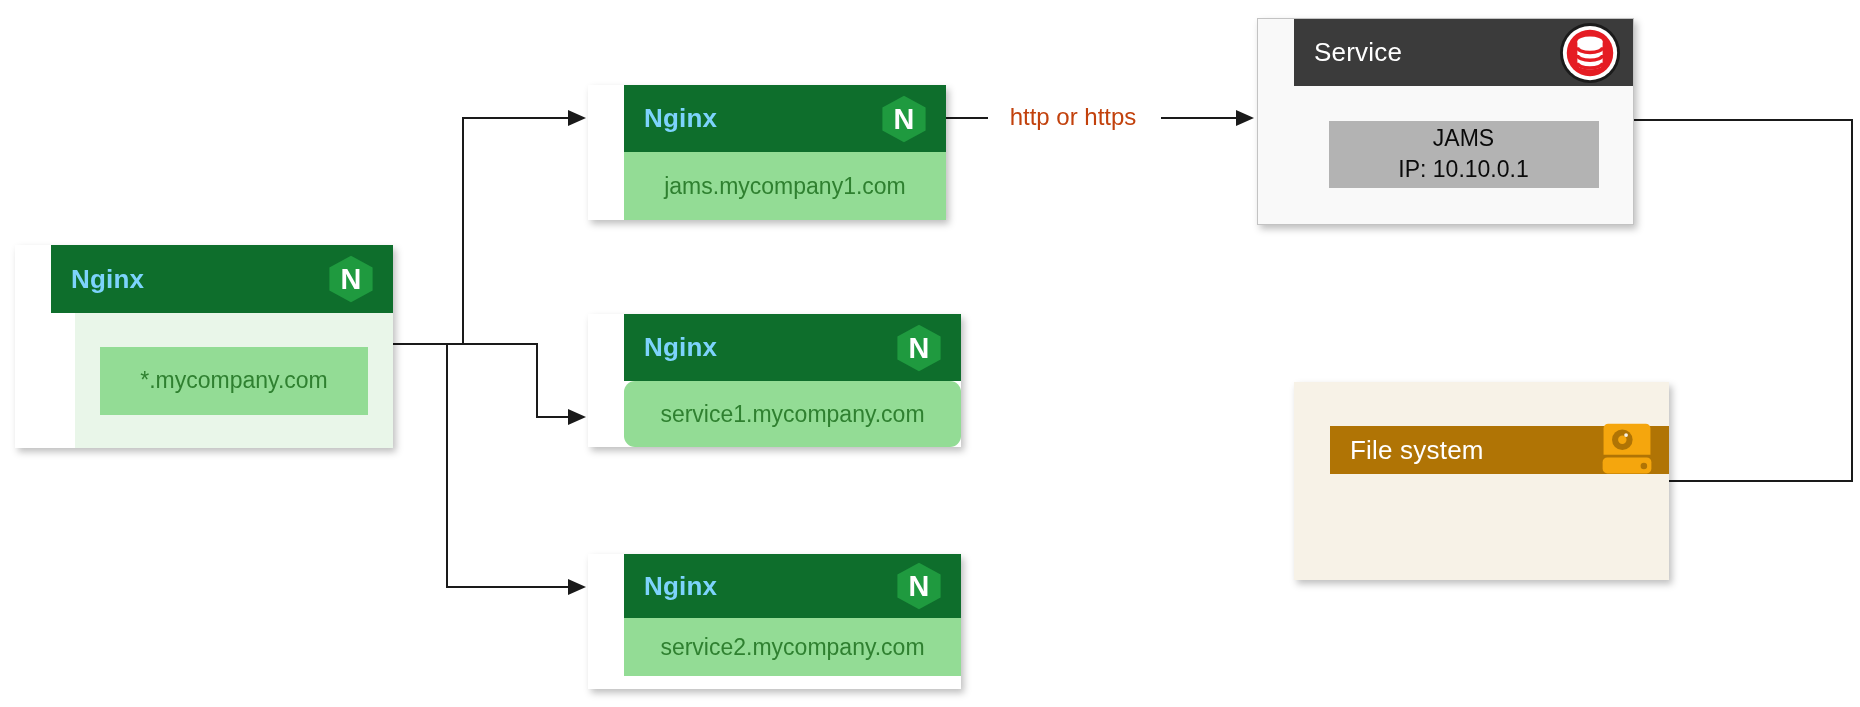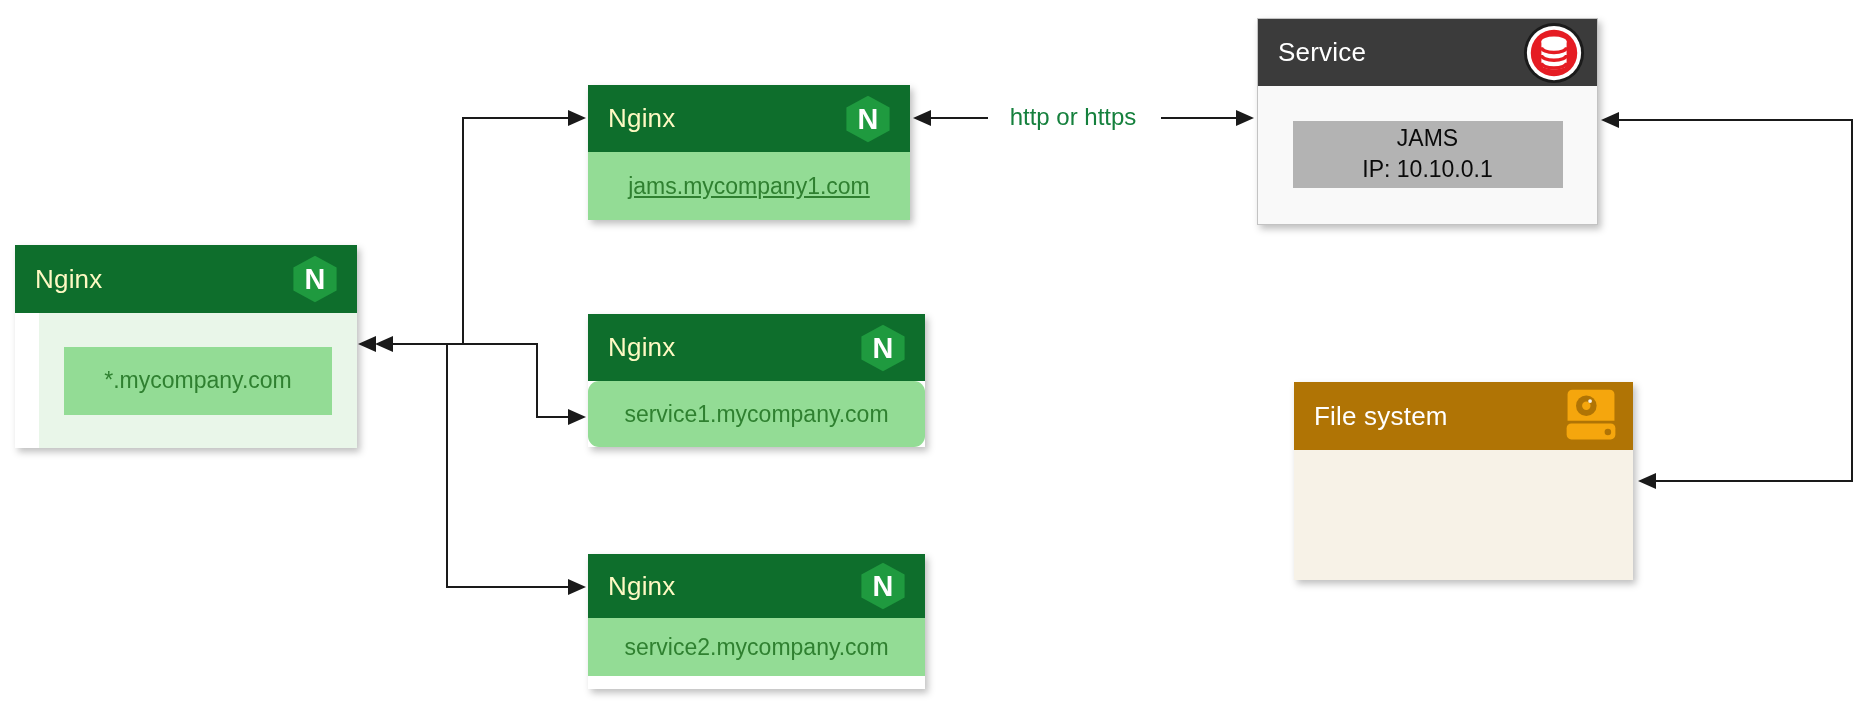--- a/index.html
+++ b/index.html
@@ -3,42 +3,42 @@
 <meta charset="utf-8">
 <style>
   html,body{margin:0;padding:0;background:#fff;}
   .canvas{
     position:relative;width:1860px;height:707px;background:#fff;overflow:hidden;
     font-family:"Liberation Sans", sans-serif;
   }
   .edges{position:absolute;left:0;top:0;width:1860px;height:707px;}
   .edges path{stroke:var(--line,#1a1a1a);stroke-width:2;fill:none;}
   .edges polygon{fill:var(--line,#1a1a1a);}
-  .node{position:absolute;box-shadow:3px 4px 7px rgba(0,0,0,0.25);}
+  .node{position:absolute;box-shadow:3px 4px 7px rgba(0,0,0,0.25);padding-left:36px;}
   .hdr{display:flex;align-items:center;justify-content:space-between;padding:0 18px 0 20px;box-sizing:border-box;}
   .hdr-title{font-size:26px;font-weight:500;letter-spacing:0.2px;}
   .nginx .hdr{background:var(--nginx-header,#0e6e2c);}
-  .nginx .hdr-title{color:#fef9c3;}
+  .nginx .hdr-title{color:#7dd3fc;font-weight:bold;}
   .body{display:flex;align-items:center;justify-content:center;box-sizing:border-box;}
   .body-pale{background:var(--nginx-pale,#e9f6e9);margin-left:24px;}
   .body-green{background:var(--nginx-light,#93dc95);}
   .chip{display:flex;flex-direction:column;align-items:center;justify-content:center;text-align:center;box-sizing:border-box;}
   .chip-green{background:var(--nginx-light,#93dc95);color:var(--nginx-text,#35823a);font-size:23px;}
   .green-label{color:var(--nginx-text,#2f8030);font-size:23px;}
   .svc .hdr{background:var(--service-header,#3b3b3b);}
   .svc{border:1px solid #c3c3c3;background:var(--service-body,#f9f9f9);}
   .svc .hdr-title{color:#ffffff;}
   .chip-gray{background:var(--service-inner,#b3b3b3);color:#0a0a0a;font-size:23px;line-height:1.35;}
   .fs .hdr{background:var(--fs-header,#b07405);}
   .fs{background:var(--fs-body,#f7f2e7);}
   .fs .hdr-title{color:#ffffff;}
   .chip-tan{background:var(--fs-inner,#f2debc);color:var(--fs-text,#e07c30);font-size:23px;line-height:1.35;}
   .edge-label{
     position:absolute;transform:translate(-50%,-50%);
-    font-size:24px;color:#15803d;white-space:nowrap;
+    font-size:24px;color:#c2410c;white-space:nowrap;
   }
   .icon{display:flex;align-items:center;justify-content:center;}
 </style>
 </head>
 <body>
 
 <div class="canvas">
 
   <svg class="edges" width="1860" height="707" viewBox="0 0 1860 707">
 
@@ -84,21 +84,21 @@
   <div class="node nginx" style="left:588px;top:85px;width:322px;height:135px;">
     <div class="hdr" style="height:67px;">
       <span class="hdr-title">Nginx</span>
       <span class="icon">
         <svg viewBox="0 0 60 60" width="48" height="48">
           <polygon points="30,1 57,15.5 57,44.5 30,59 3,44.5 3,15.5" style="fill:var(--nginx-logo,#1f9a3f)"></polygon>
           <text x="30" y="43" font-size="36" font-weight="bold" fill="#ffffff" text-anchor="middle" font-family="Liberation Sans, sans-serif">N</text>
         </svg>
       </span>
     </div>
-    <div class="body body-green green-label" style="height:68px;text-decoration:underline;">jams.mycompany1.com</div>
+    <div class="body body-green green-label" style="height:68px;">jams.mycompany1.com</div>
   </div>
 
   <div class="node nginx" style="left:588px;top:314px;width:337px;height:133px;">
     <div class="hdr" style="height:67px;">
       <span class="hdr-title">Nginx</span>
       <span class="icon">
         <svg viewBox="0 0 60 60" width="48" height="48">
           <polygon points="30,1 57,15.5 57,44.5 30,59 3,44.5 3,15.5" style="fill:var(--nginx-logo,#1f9a3f)"></polygon>
           <text x="30" y="43" font-size="36" font-weight="bold" fill="#ffffff" text-anchor="middle" font-family="Liberation Sans, sans-serif">N</text>
         </svg>
@@ -143,21 +143,21 @@
     </div>
     <div class="body" style="height:136px;">
       <div class="chip chip-gray" style="width:270px;height:67px;">
         <div>JAMS</div>
         <div>IP: 10.10.0.1</div>
       </div>
     </div>
   </div>
 
   <div class="node fs" style="left:1294px;top:382px;width:339px;height:198px;">
-    <div class="hdr" style="height:68px;padding-right:12px;">
+    <div class="hdr" style="height:48px;padding-right:12px;margin-top:44px;">
       <span class="hdr-title">File system</span>
       <span class="icon">
         <svg viewBox="0 0 64 64" width="60" height="60">
           <g style="fill:var(--fs-icon,#f5a60d)">
             <path d="M12,4 h40 a5,5 0 0 1 5,5 v28 h-50 v-28 a5,5 0 0 1 5,-5 z"></path>
             <rect x="6" y="40" width="52" height="17" rx="5"></rect>
           </g>
           <circle cx="27" cy="21" r="11" style="fill:var(--fs-header,#b07405)"></circle>
           <circle cx="27" cy="21" r="4.5" style="fill:var(--fs-icon,#f5a60d)"></circle>
           <circle cx="31" cy="16" r="2" fill="#f7f2e7"></circle>

